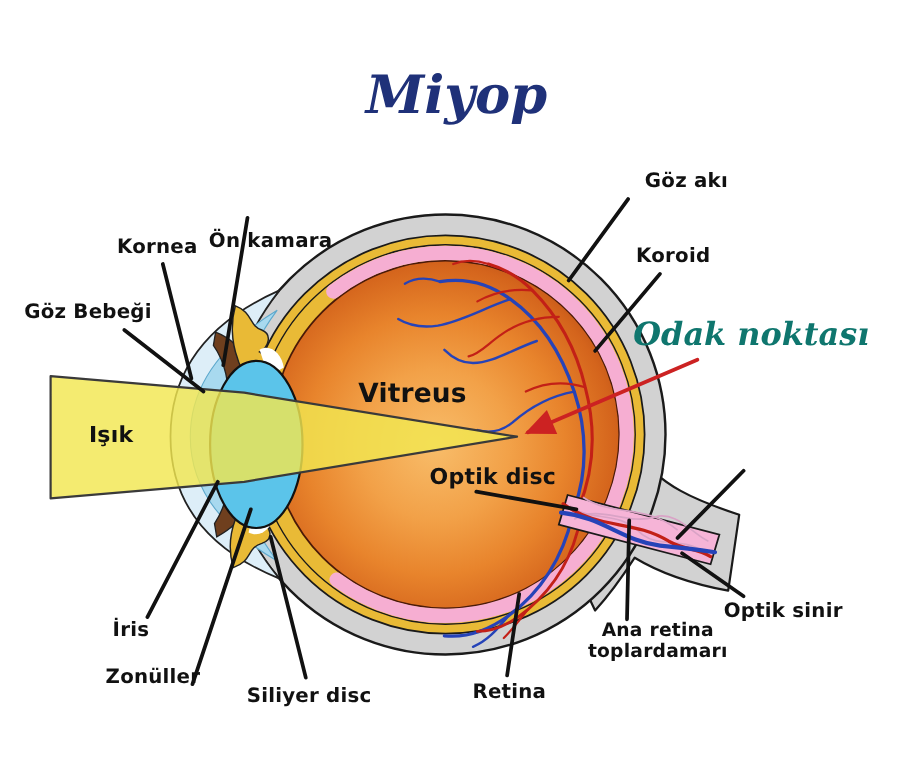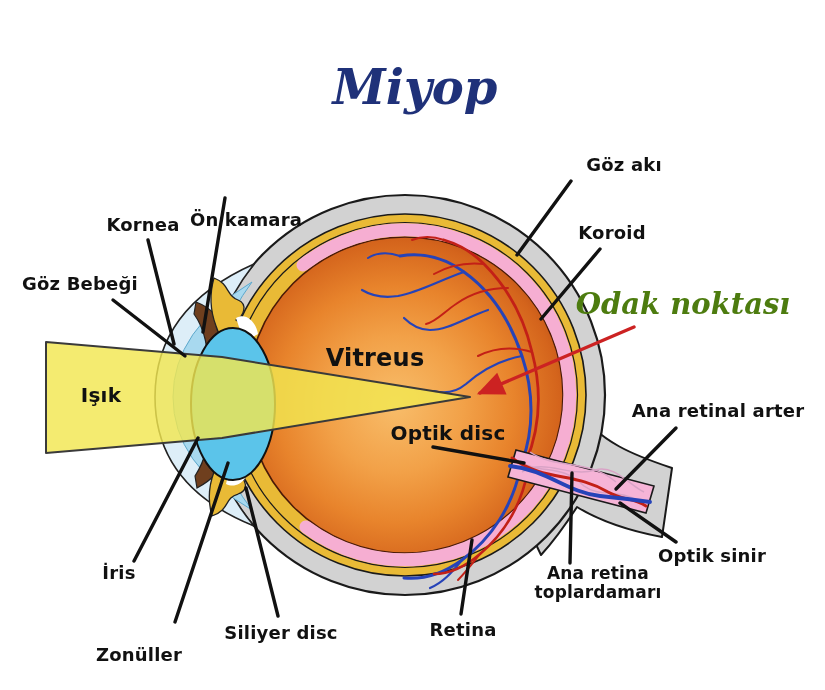--- a/index.html
+++ b/index.html
@@ -10,21 +10,21 @@
        font-size:18px;letter-spacing:0.2px;white-space:nowrap;text-align:center;line-height:1.12;}
   .lbl.small{font-size:17px;}
   .lbl.wrap{white-space:normal;width:132px;}
   .lbl.inner-big{font-size:24px;}
   .lbl.inner-mid{font-size:20px;}
   #page-title{position:absolute;transform:translate(-50%,-50%);
        font-family:"DejaVu Serif","Liberation Serif",serif;font-style:italic;font-weight:700;
        font-size:48px;color:#1f3179;}
   #focal-label{position:absolute;transform:translate(-50%,-50%);
        font-family:"DejaVu Serif","Liberation Serif",serif;font-style:italic;font-weight:700;
-       font-size:29px;color:#4d7c0f;white-space:nowrap;}
+       font-size:29px;color:#0f766e;white-space:nowrap;}
 </style>
 </head>
 <body>
 
 <div id="stage">
 
 <svg id="diagram-svg" width="825" height="690" viewBox="0 0 825 690">
   <defs>
     <radialGradient id="vitreousGrad" cx="47%" cy="53%" r="72%">
       <stop offset="0%" stop-color="#f8bd6a"></stop>
@@ -110,25 +110,24 @@
   <line x1="634" y1="327" x2="480" y2="393" stroke="#cc2222" stroke-width="3.4" stroke-linecap="round" marker-end="url(#redArrow)"></line>
 </svg>
 
 <div id="page-title" style="left:415px;top:87px;">Miyop</div>
 
 <div class="lbl" style="left:246px;top:184px;margin-top:36px;">Ön kamara</div>
 <div class="lbl" style="left:143px;top:225px;">Kornea</div>
 <div class="lbl" style="left:80px;top:284px;">Göz Bebeği</div>
 <div class="lbl inner-mid" style="left:101px;top:395px;">Işık</div>
 <div class="lbl" style="left:119px;top:573px;text-align:center;">İris</div>
-<div class="lbl" style="left:139px;top:655px;">Zonüller</div>
+<div class="lbl" style="left:139px;top:616px;">Zonüller</div>
 <div class="lbl" style="left:281px;top:633px;">Siliyer disc</div>
 <div class="lbl" style="left:463px;top:630px;text-align:center;">Retina</div>
 <div class="lbl small wrap" style="left:598px;top:583px;">Ana retina toplardamarı</div>
 <div class="lbl" style="left:712px;top:556px;">Optik sinir</div>
-<div class="lbl" style="left:718px;top:411px;">Ana retinal arter</div>
 <div class="lbl" style="left:612px;top:233px;">Koroid</div>
 <div class="lbl" style="left:624px;top:165px;">Göz akı</div>
 <div id="focal-label" style="left:683px;top:304px;">Odak noktası</div>
 <div class="lbl inner-big" style="left:375px;top:334px;margin-top:24px;">Vitreus</div>
 <div class="lbl inner-mid" style="left:404px;top:433px;margin-left:44px;">Optik disc</div>
 
 </div>
 
 </body></html>

